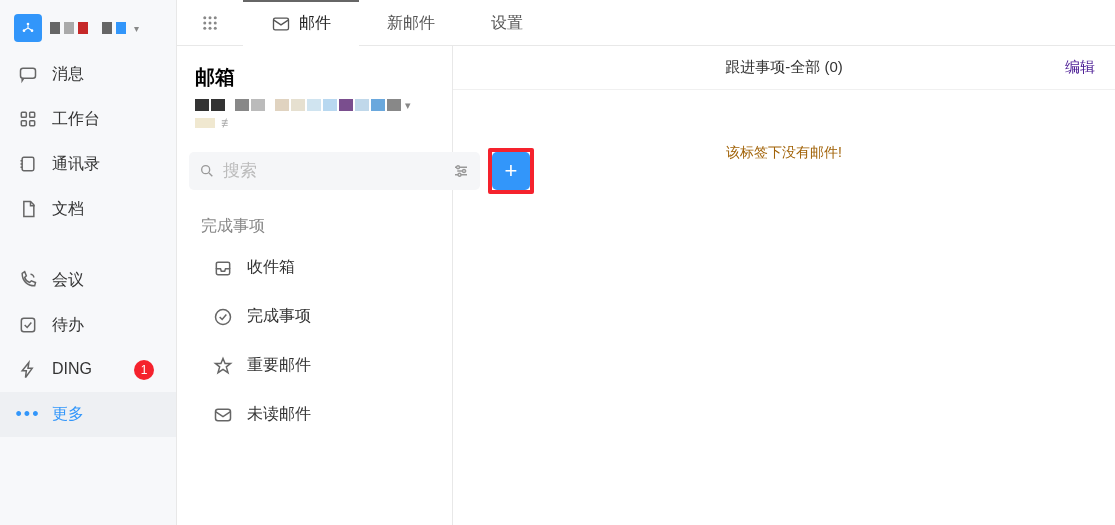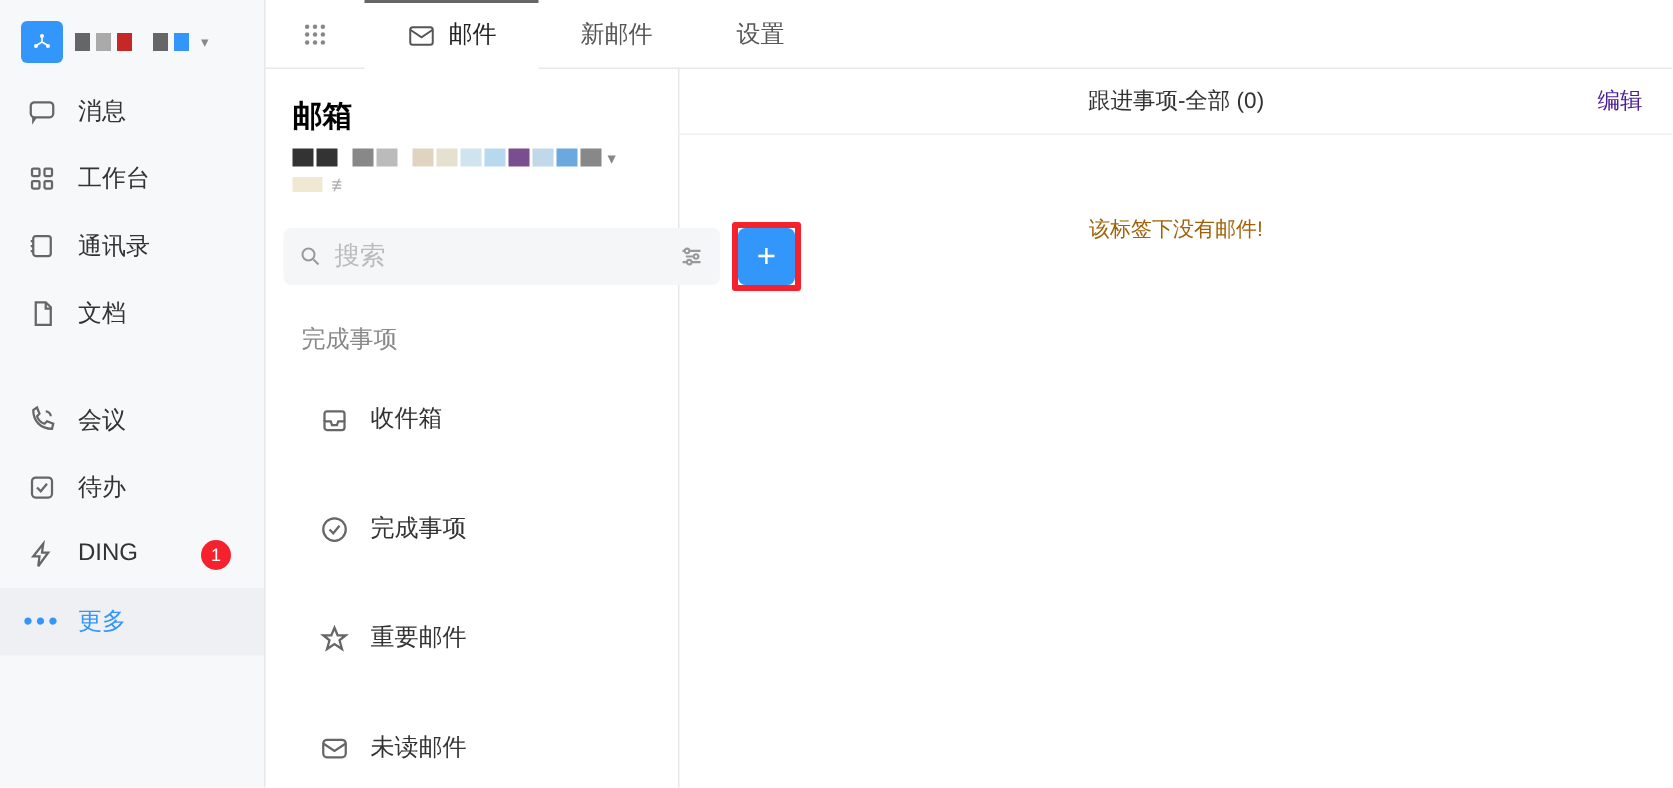--- a/index.html
+++ b/index.html
@@ -195,21 +195,21 @@
     }
     .folder {
       display: flex;
       align-items: center;
       gap: 14px;
       padding: 14px 24px;
       font-size: 16px;
       color: #333;
       cursor: pointer;
       border-radius: 8px;
-      margin: 12px 12px;
+      margin: 0 12px;
     }
     .folder .icon { width: 20px; height: 20px; color: #666; display:flex;}
     .folder.selected {
       background: #f0f1f3;
       font-weight: 600;
     }
     
     .mail-list {
       flex: 1;
       display: flex;

